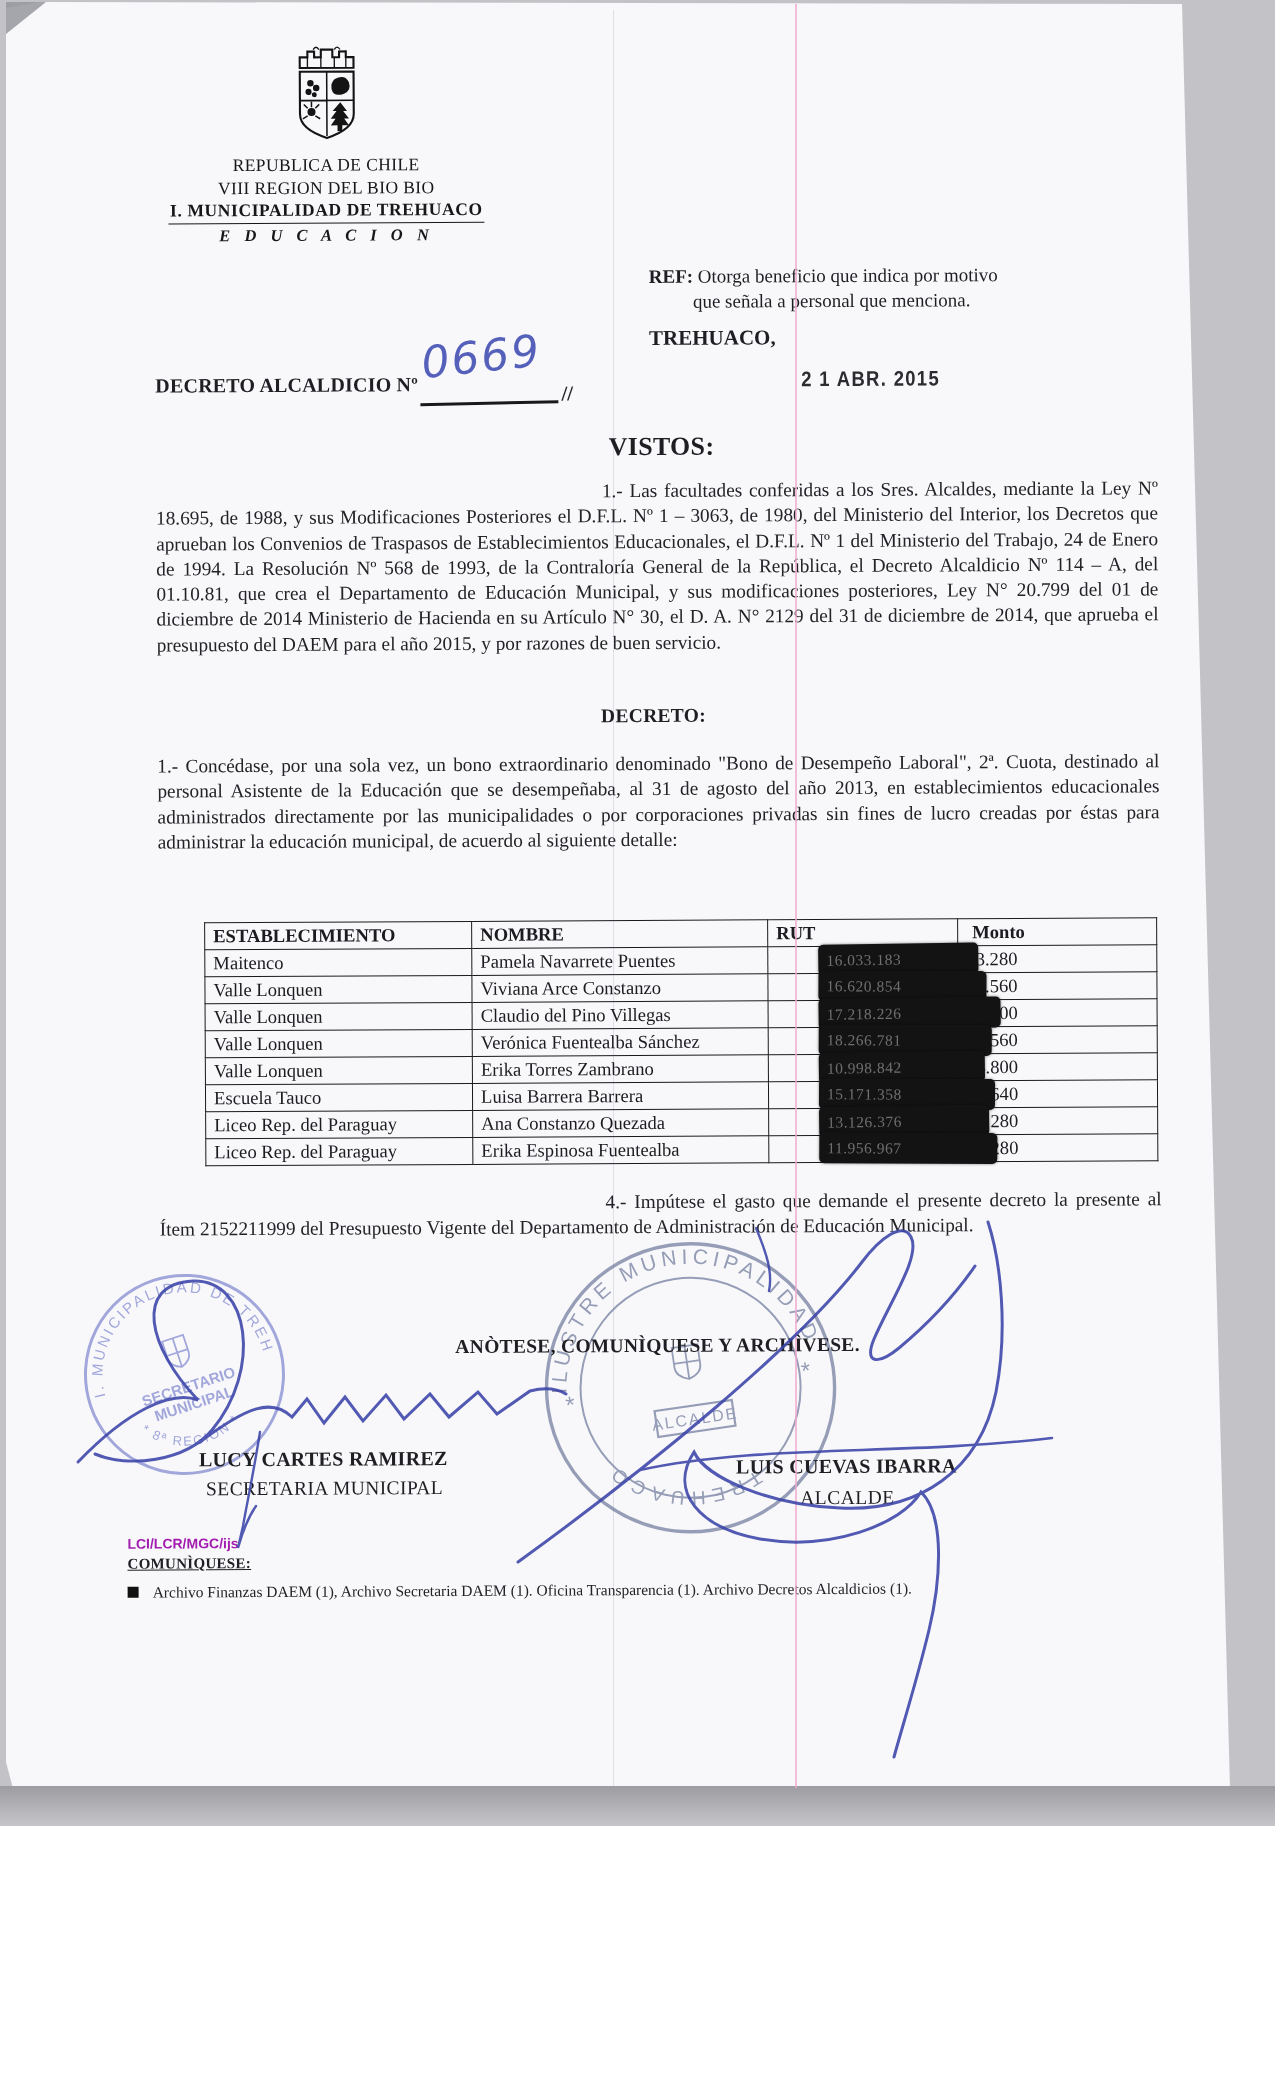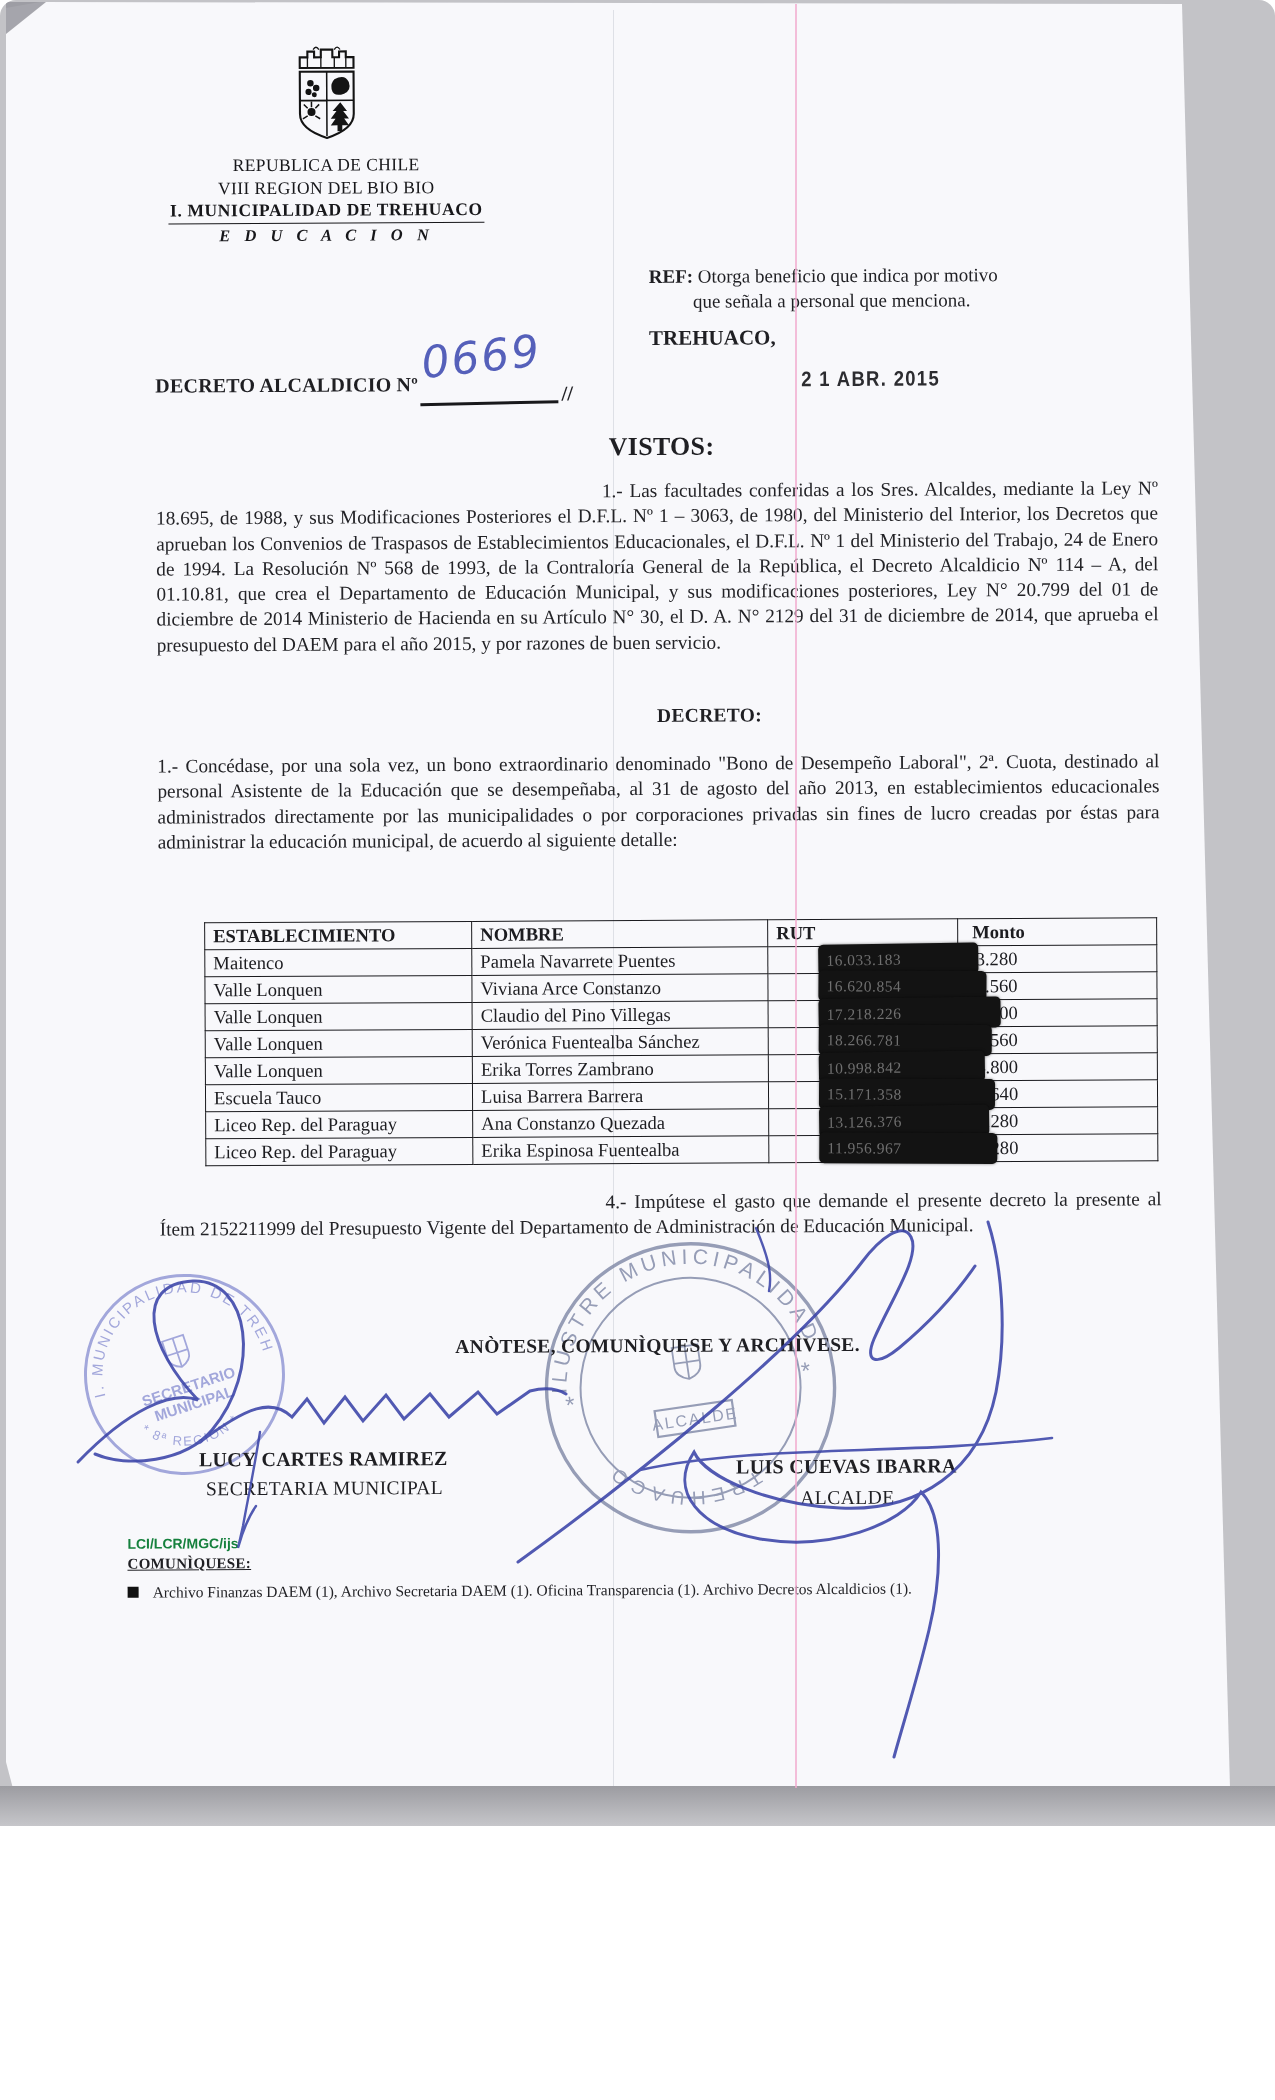--- a/index.html
+++ b/index.html
@@ -1,17 +1,17 @@
 <!DOCTYPE html>
 <html><head>
 <meta charset="utf-8">
 <style>
   html,body{margin:0;padding:0;background:#ffffff;}
   .scene{position:relative;width:1275px;height:2100px;background:#ffffff;overflow:hidden;
-         font-family:"Liberation Serif", serif;color:#1f1f23;border-radius:16px;}
+         font-family:"Liberation Serif", serif;color:#1f1f23;}
   
   .scan-bg{position:absolute;left:0;top:0;width:1275px;height:1826px;background:#c3c3c7;}
   .scan-bg-shade{position:absolute;left:0;top:1786px;width:1275px;height:40px;
     background:linear-gradient(#9c9ca1,#c6c6ca);}
   
   .paper{position:absolute;left:6px;top:2px;width:1232px;height:1800px;background:#f8f8fb;
     clip-path:polygon(0px 6px,34px 0px,1176px 2px,1224px 1786px,10px 1798px,0px 1760px);}
   .corner-fold{position:absolute;left:6px;top:2px;width:40px;height:32px;background:#97979d;
     clip-path:polygon(0 0,100% 0,0 100%);opacity:.85;}
   
@@ -35,21 +35,21 @@
 
   .decree-line{left:158px;top:372px;font-size:20px;font-weight:bold;letter-spacing:.2px;}
   .decree-number{left:424px;top:330px;font-family:"DejaVu Sans",sans-serif;font-style:italic;font-size:44px;
     color:#4450b4;transform:rotate(-6deg);letter-spacing:2px;opacity:.9;}
   .decree-underline{left:423px;top:401px;width:138px;height:2.6px;background:#19191c;transform:rotate(-1deg);}
   .decree-suffix{left:564px;top:381px;font-size:21px;font-weight:bold;}
 
   .vistos-heading{left:611px;top:432px;font-size:26px;font-weight:bold;letter-spacing:.3px;}
   .para{left:158px;width:1002px;font-size:19.3px;line-height:25.3px;text-align:justify;color:#232327;}
   .p1{top:478px;text-indent:446px;}
-  .decreto-heading{left:658px;top:705px;font-size:19.5px;font-weight:bold;letter-spacing:.3px;}
+  .decreto-heading{left:602px;top:705px;font-size:19.5px;font-weight:bold;letter-spacing:.3px;}
   .p2{top:751px;}
   .p4{top:1189px;text-indent:446px;}
 
   
   .tbl-wrap{left:204px;top:920px;}
   table.benef{border-collapse:collapse;table-layout:fixed;width:952px;font-size:18.6px;color:#1c1c20;}
   table.benef td, table.benef th{border:1.7px solid #1a1a1e;height:26px;padding:0 8px;text-align:left;
     font-weight:normal;overflow:visible;position:relative;white-space:nowrap;}
   table.benef th{font-weight:bold;}
   td.monto{text-align:right;padding-right:12px;}
@@ -59,21 +59,21 @@
   tr:nth-child(odd)  .redact{transform:rotate(.6deg);}
   tr:nth-child(even) .redact{transform:rotate(-.5deg);}
 
   .closing-line{left:453px;top:1335px;font-size:19.5px;font-weight:bold;letter-spacing:.3px;z-index:3;}
 
   .sig-name-l{left:196px;top:1446px;font-size:20px;font-weight:bold;letter-spacing:.3px;}
   .sig-title-l{left:203px;top:1476px;font-size:19.5px;letter-spacing:.4px;}
   .sig-name-r{left:733px;top:1456px;font-size:20px;font-weight:bold;letter-spacing:.3px;}
   .sig-title-r{left:797px;top:1488px;font-size:19.5px;letter-spacing:.5px;}
 
-  .initials{left:124px;top:1533px;font-size:14px;font-weight:bold;font-family:"Liberation Sans",sans-serif;color:#15803d;}
+  .initials{left:124px;top:1533px;font-size:14px;font-weight:bold;font-family:"Liberation Sans",sans-serif;color:#a21caf;}
   .dist-label{left:124px;top:1553px;font-size:15px;font-weight:bold;text-decoration:underline;letter-spacing:.3px;}
   .dist-line{left:124px;top:1581px;font-size:15.5px;width:1060px;color:#232327;}
   .dist-line .sq{display:inline-block;width:11px;height:11px;background:#111;margin-right:14px;}
 
   .stamp{position:absolute;pointer-events:none;}
   .sig-layer{position:absolute;left:0;top:0;width:1275px;height:2100px;pointer-events:none;z-index:4;}
 </style>
 </head>
 <body>
 

